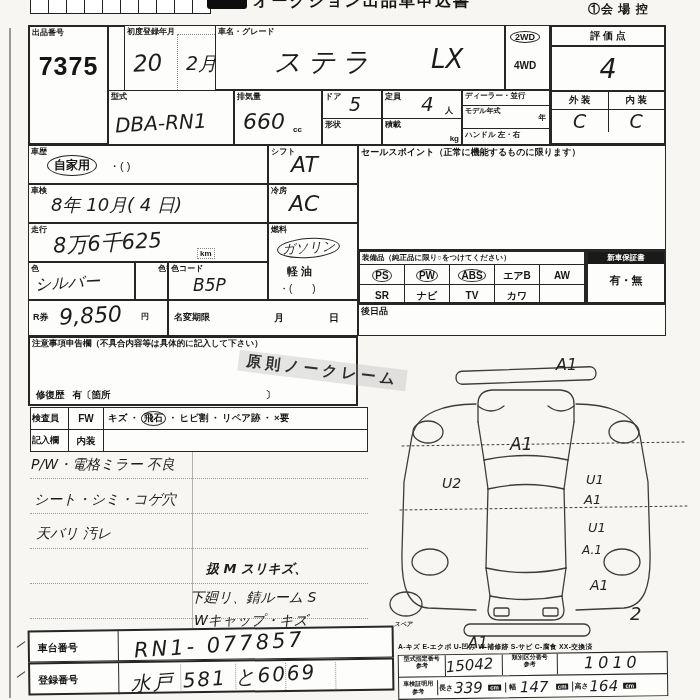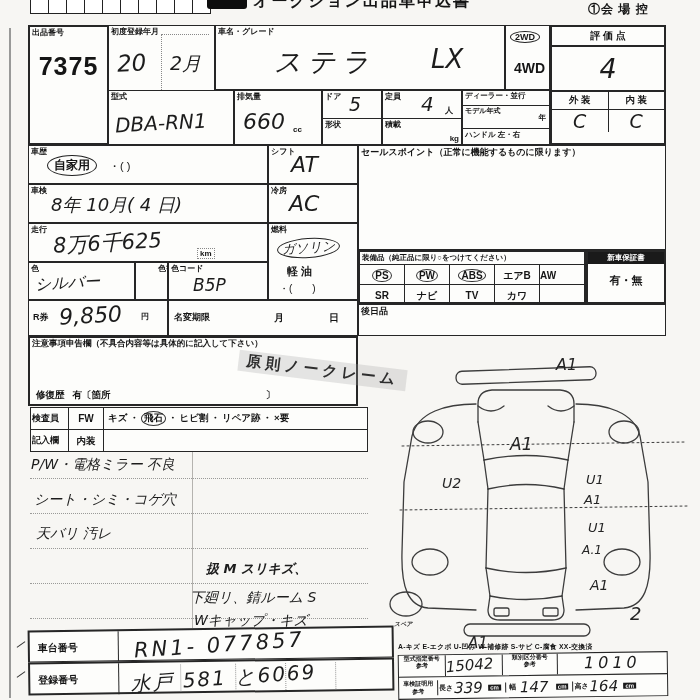--- a/index.html
+++ b/index.html
@@ -37,35 +37,35 @@
   <div class="abs" style="left:253px;top:-9px;font-size:16px;font-weight:bold;letter-spacing:2px;white-space:nowrap;">オークション出品車申込書</div>
   <div class="abs" style="left:588px;top:1px;font-size:12px;font-weight:bold;letter-spacing:1px;">①会 場 控</div>
   <div class="abs" style="left:9px;top:28px;width:2px;height:670px;background:#4d4d4d;opacity:.55;"></div>
 
   <div class="cell thick" style="left:28px;top:25px;width:638px;height:311px;"></div>
 
   <div class="cell thick" style="left:28px;top:25px;width:81px;height:120px;">
     <span class="lbl">出品番号</span>
     <div style="font-size:25px;font-weight:bold;text-align:center;margin-top:14px;letter-spacing:1px;">7375</div>
   </div>
-  <div class="cell" style="left:108px;top:25px;width:107px;height:84px;">
+  <div class="cell" style="left:124px;top:25px;width:107px;height:84px;">
     <span class="lbl">初度登録年月</span>
     <span class="hw tilt abs" style="left:8px;top:24px;font-size:23px;">20</span>
     <div class="abs" style="left:52px;top:8px;width:48px;height:56px;border-left:1px dotted #888;border-top:1px dotted #888;">
       <span class="hw abs" style="left:8px;top:16px;font-size:19px;">2月</span>
     </div>
   </div>
   <div class="cell" style="left:215px;top:25px;width:290px;height:65px;">
     <span class="lbl">車名・グレード</span>
     <span class="hw abs" style="left:58px;top:18px;font-size:27px;letter-spacing:6px;">ステラ</span>
     <span class="hw abs" style="left:215px;top:18px;font-size:26px;">LX</span>
   </div>
   <div class="cell" style="left:505px;top:25px;width:45px;height:65px;">
     <span class="circ abs" style="left:4px;top:5px;font-size:9px;font-weight:bold;">2WD</span>
-    <span class="abs" style="left:8px;top:34px;font-size:14px;font-weight:bold;">4WD</span>
+    <span class="abs" style="left:8px;top:34px;font-size:10px;font-weight:bold;">4WD</span>
   </div>
   <div class="cell thick" style="left:550px;top:25px;width:116px;height:120px;">
     <div style="border-bottom:2px solid #262626;text-align:center;font-size:10px;font-weight:bold;padding:2px 0;">評 価 点</div>
     <div class="hw" style="text-align:center;font-size:27px;margin-top:6px;">4</div>
   </div>
 
   <div class="cell" style="left:108px;top:90px;width:126px;height:55px;">
     <span class="lbl">型式</span>
     <span class="hw tilt abs" style="left:6px;top:20px;font-size:20px;">DBA-RN1</span>
   </div>
@@ -162,21 +162,21 @@
   <div class="cell" style="left:358px;top:145px;width:308px;height:105px;">
     <span class="lbl lbl9">セールスポイント（正常に機能するものに限ります）</span>
   </div>
   <div class="cell thick" style="left:358px;top:250px;width:228px;height:54px;">
     <div style="font-size:7.5px;font-weight:bold;padding:1px 2px;border-bottom:1px solid #262626;white-space:nowrap;">装備品（純正品に限り○をつけてください）</div>
     <div style="display:flex;height:19px;border-bottom:1px solid #262626;">
       <div style="flex:1;text-align:center;border-right:1px solid #262626;"><span class="circ2" style="font-size:10px;font-weight:bold;">PS</span></div>
       <div style="flex:1;text-align:center;border-right:1px solid #262626;"><span class="circ2" style="font-size:10px;font-weight:bold;">PW</span></div>
       <div style="flex:1;text-align:center;border-right:1px solid #262626;"><span class="circ2" style="font-size:10px;font-weight:bold;">ABS</span></div>
       <div style="flex:1;text-align:center;border-right:1px solid #262626;"><span style="font-size:10px;font-weight:bold;">エアB</span></div>
-      <div style="flex:1;"><span style="font-size:10px;font-weight:bold;">AW</span></div>
+      <div style="flex:1;text-align:center;"><span style="font-size:10px;font-weight:bold;">AW</span></div>
     </div>
     <div style="display:flex;height:18px;">
       <div style="flex:1;text-align:center;border-right:1px solid #262626;"><span style="font-size:10px;font-weight:bold;">SR</span></div>
       <div style="flex:1;text-align:center;border-right:1px solid #262626;"><span style="font-size:10px;font-weight:bold;">ナビ</span></div>
       <div style="flex:1;text-align:center;border-right:1px solid #262626;"><span style="font-size:10px;font-weight:bold;">TV</span></div>
       <div style="flex:1;text-align:center;border-right:1px solid #262626;"><span style="font-size:10px;font-weight:bold;">カワ</span></div>
       <div style="flex:1;text-align:center;"><span style="font-size:10px;"></span></div>
     </div>
   </div>
   <div class="cell thick" style="left:586px;top:250px;width:80px;height:54px;">

